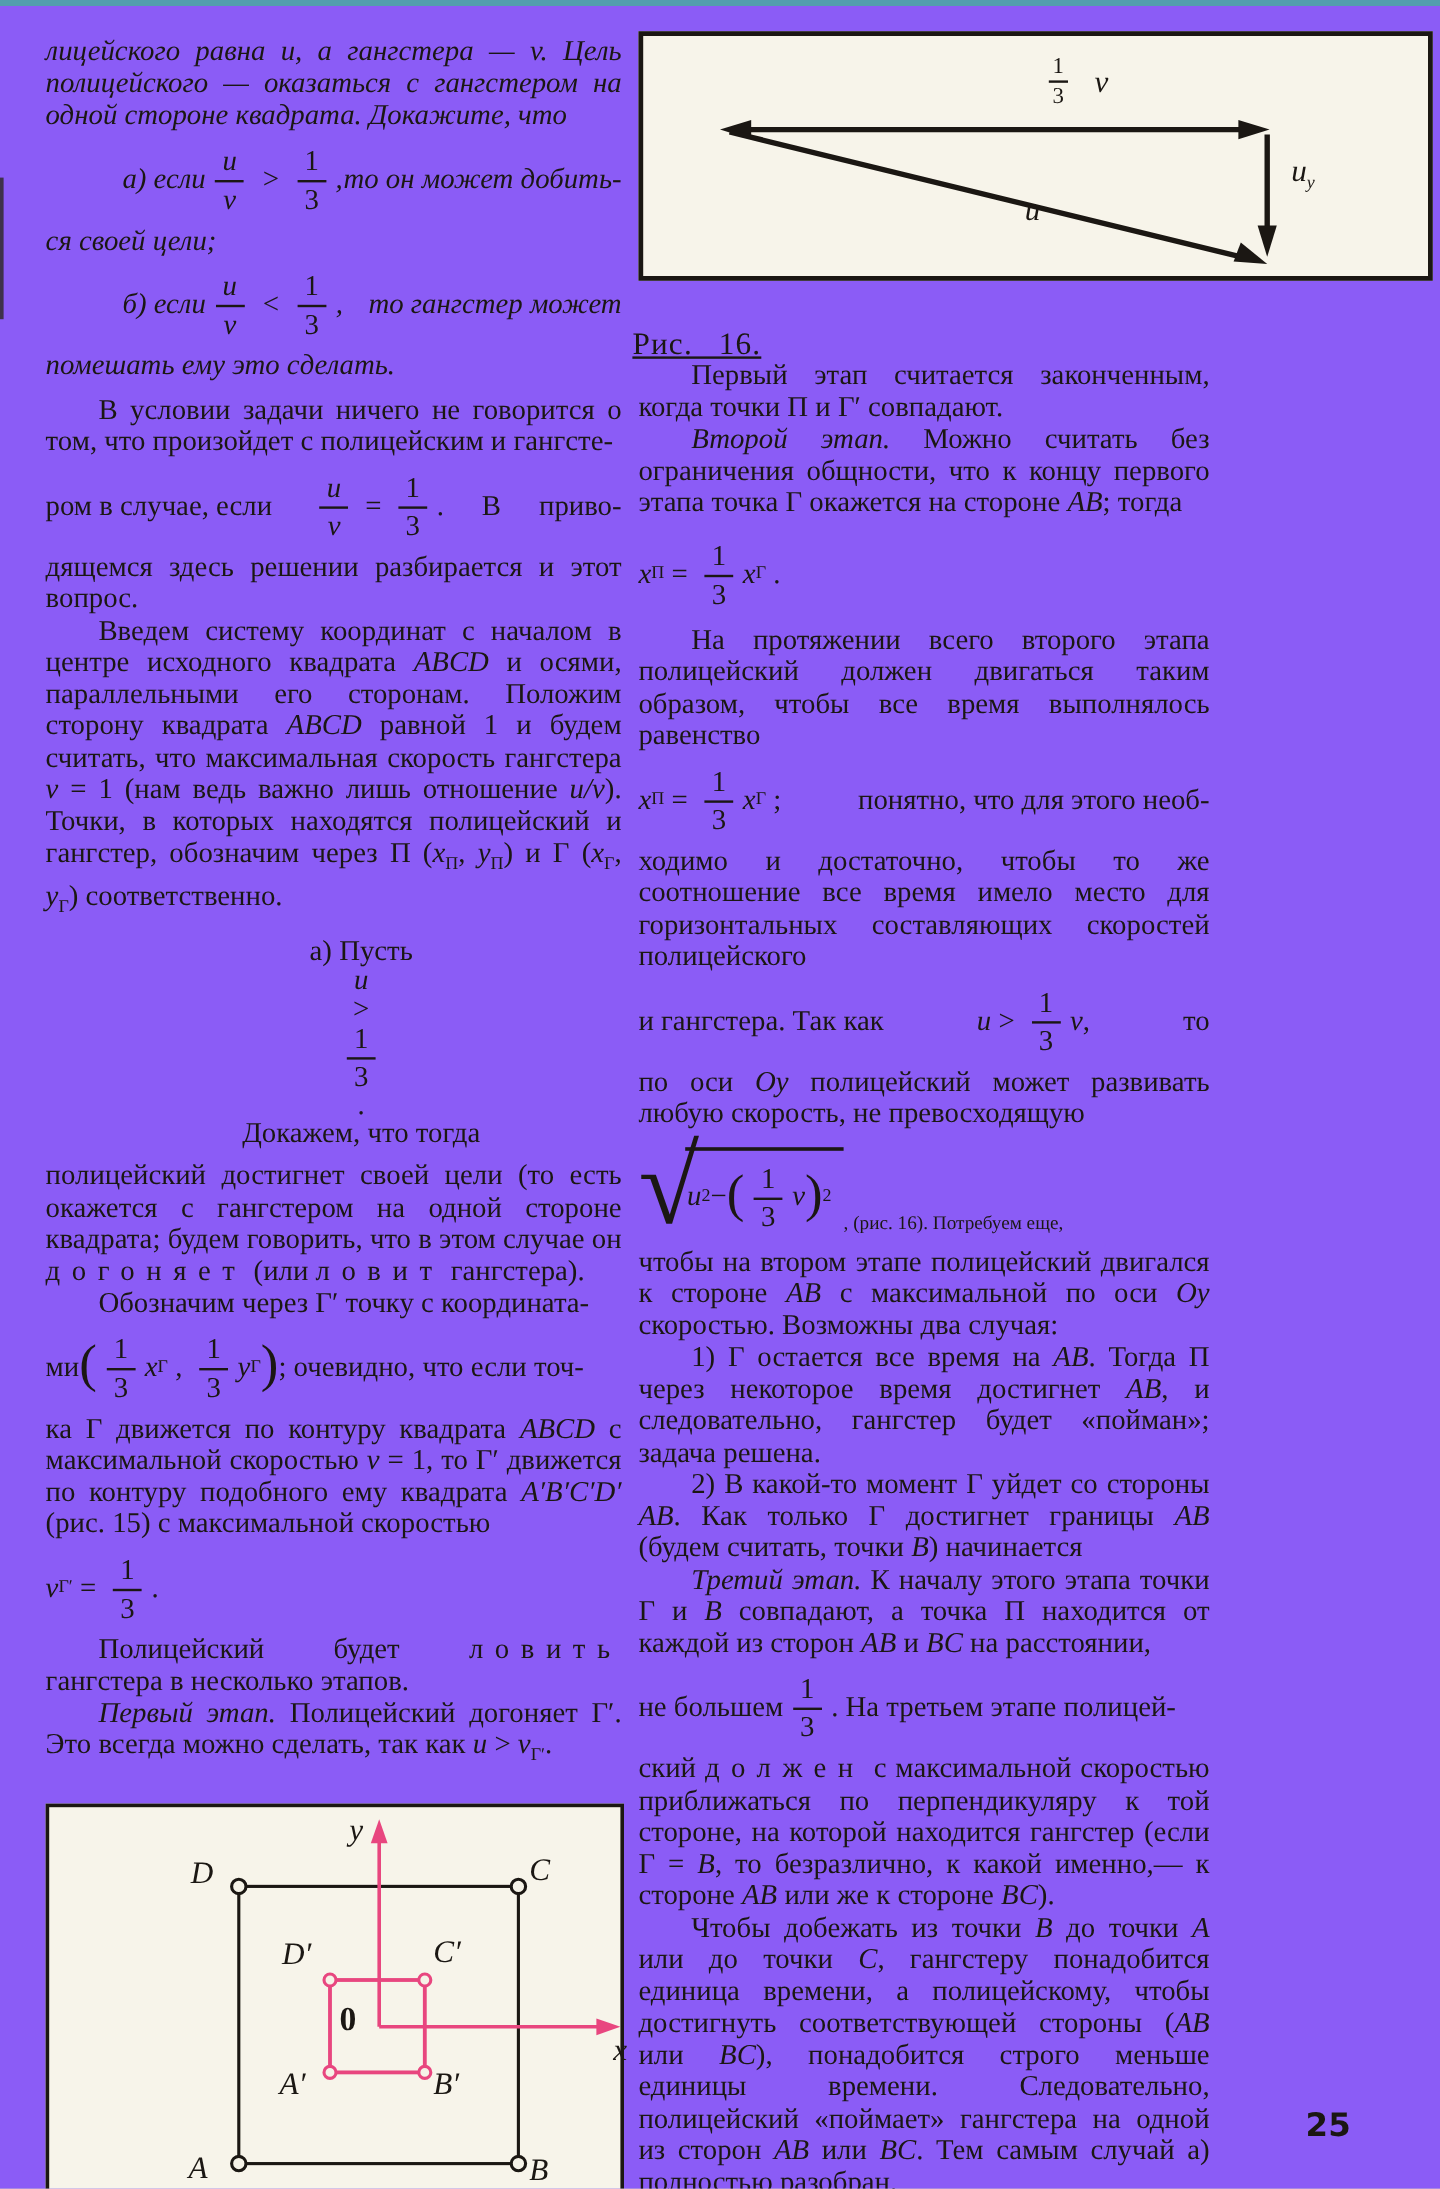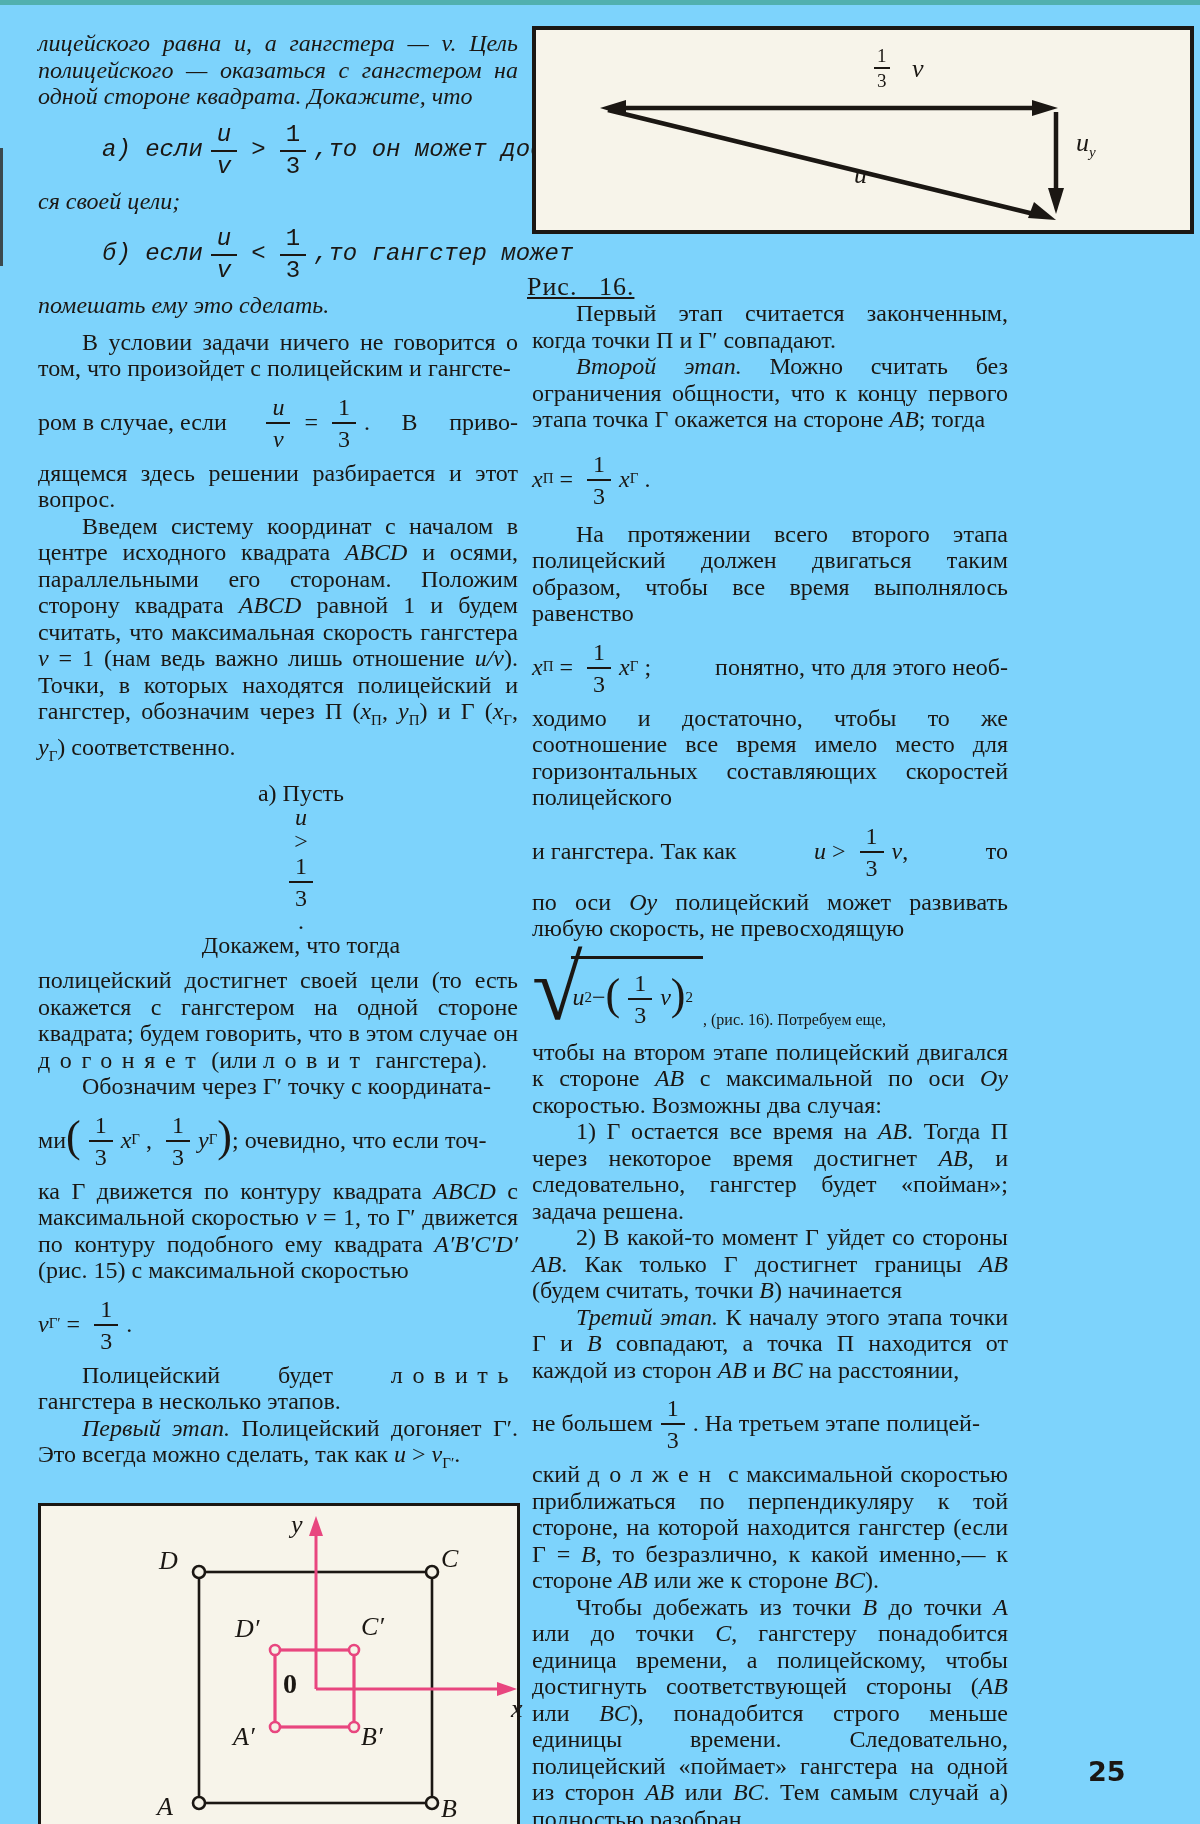--- a/index.html
+++ b/index.html
@@ -1,16 +1,16 @@
 <!DOCTYPE html>
 <html><head>
 <meta charset="utf-8">
 <style>
   html,body{margin:0;padding:0;background:#d8d4c8;}
-  #page{position:relative;width:1200px;height:1824px;background:#7dd3fc;overflow:hidden;
+  #page{position:relative;width:1200px;height:1824px;background:#8b5cf6;overflow:hidden;
         font-family:"Liberation Serif",serif;color:#1b1713;}
   .teal{position:absolute;left:0;top:0;width:1200px;height:5px;background:#49a9a1;opacity:.85;}
   .edge-artifact{position:absolute;left:0;top:148px;width:3px;height:118px;background:#2a2722;opacity:.8;}
 
   
   .col{position:absolute;width:480px;}
   #col-left{left:38px;top:30px;}
   #col-right{left:532px;top:300px;width:476px;}
 
   .t{font-size:24px;line-height:26.5px;text-align:justify;margin:0;}
@@ -22,21 +22,21 @@
   .mt{margin-top:10px;}
 
   
   .frow{display:flex;align-items:center;font-size:24px;line-height:1;margin:12px 0 10px;white-space:nowrap;}
   .frow .sp{flex:1;}
   .frow .g{margin:0 6px;}
   .frac{display:inline-flex;flex-direction:column;align-items:center;margin:0 8px;transform:translateY(1px);}
   .frac .fn{display:block;padding:0 6px 3px;border-bottom:2px solid #1b1713;line-height:1;font-style:normal;}
   .frac .fd{display:block;padding-top:3px;line-height:1;font-style:normal;}
   .frac .itl{font-style:italic;}
-  .padA{padding-left:64px;font-family:Liberation Mono, monospace;}
+  .padA{padding-left:64px;}
   .padD{padding-left:46px;flex-direction:column;}
 
   
   .sqrtrow{display:flex;align-items:center;margin:14px 0 10px;white-space:nowrap;}
   .rad{font-size:92px;line-height:60px;font-weight:400;transform:translateY(-4px);}
   .radicand{display:inline-flex;align-items:center;border-top:3px solid #1b1713;
             padding:10px 10px 2px 2px;margin-left:-12px;height:58px;font-size:24px;}
   .p44{font-size:44px;font-weight:300;line-height:1;transform:translateY(-3px);}
 
   

